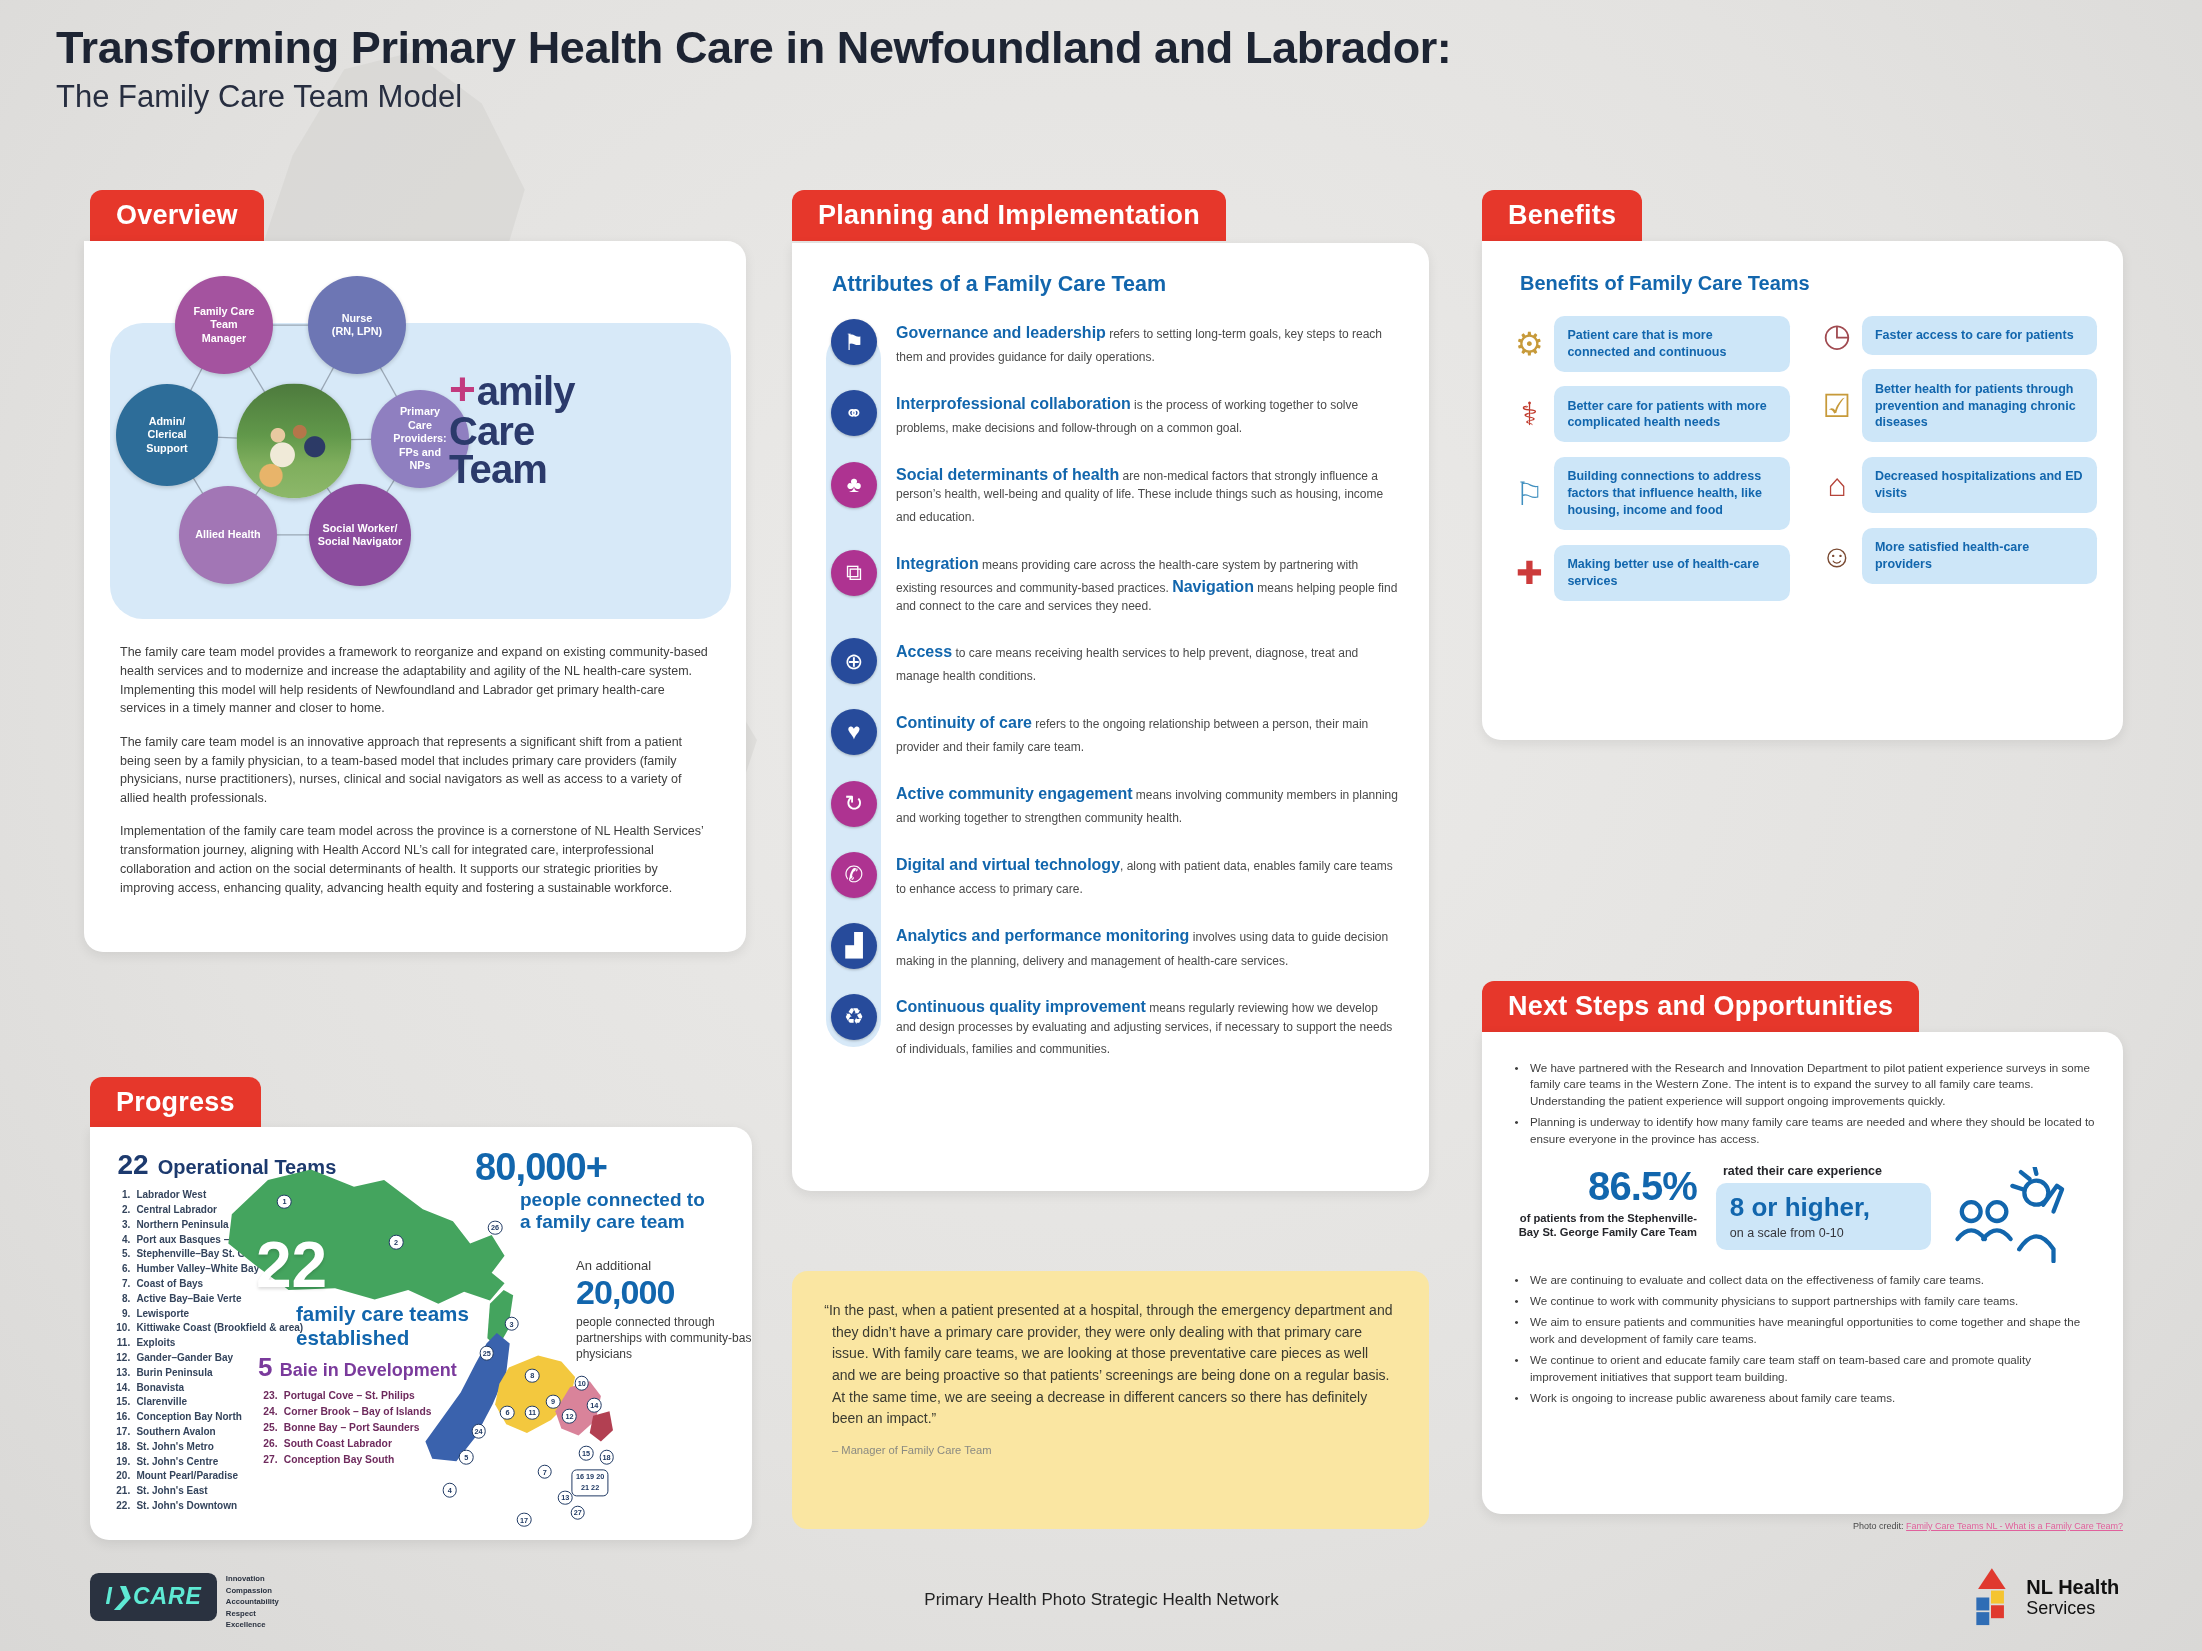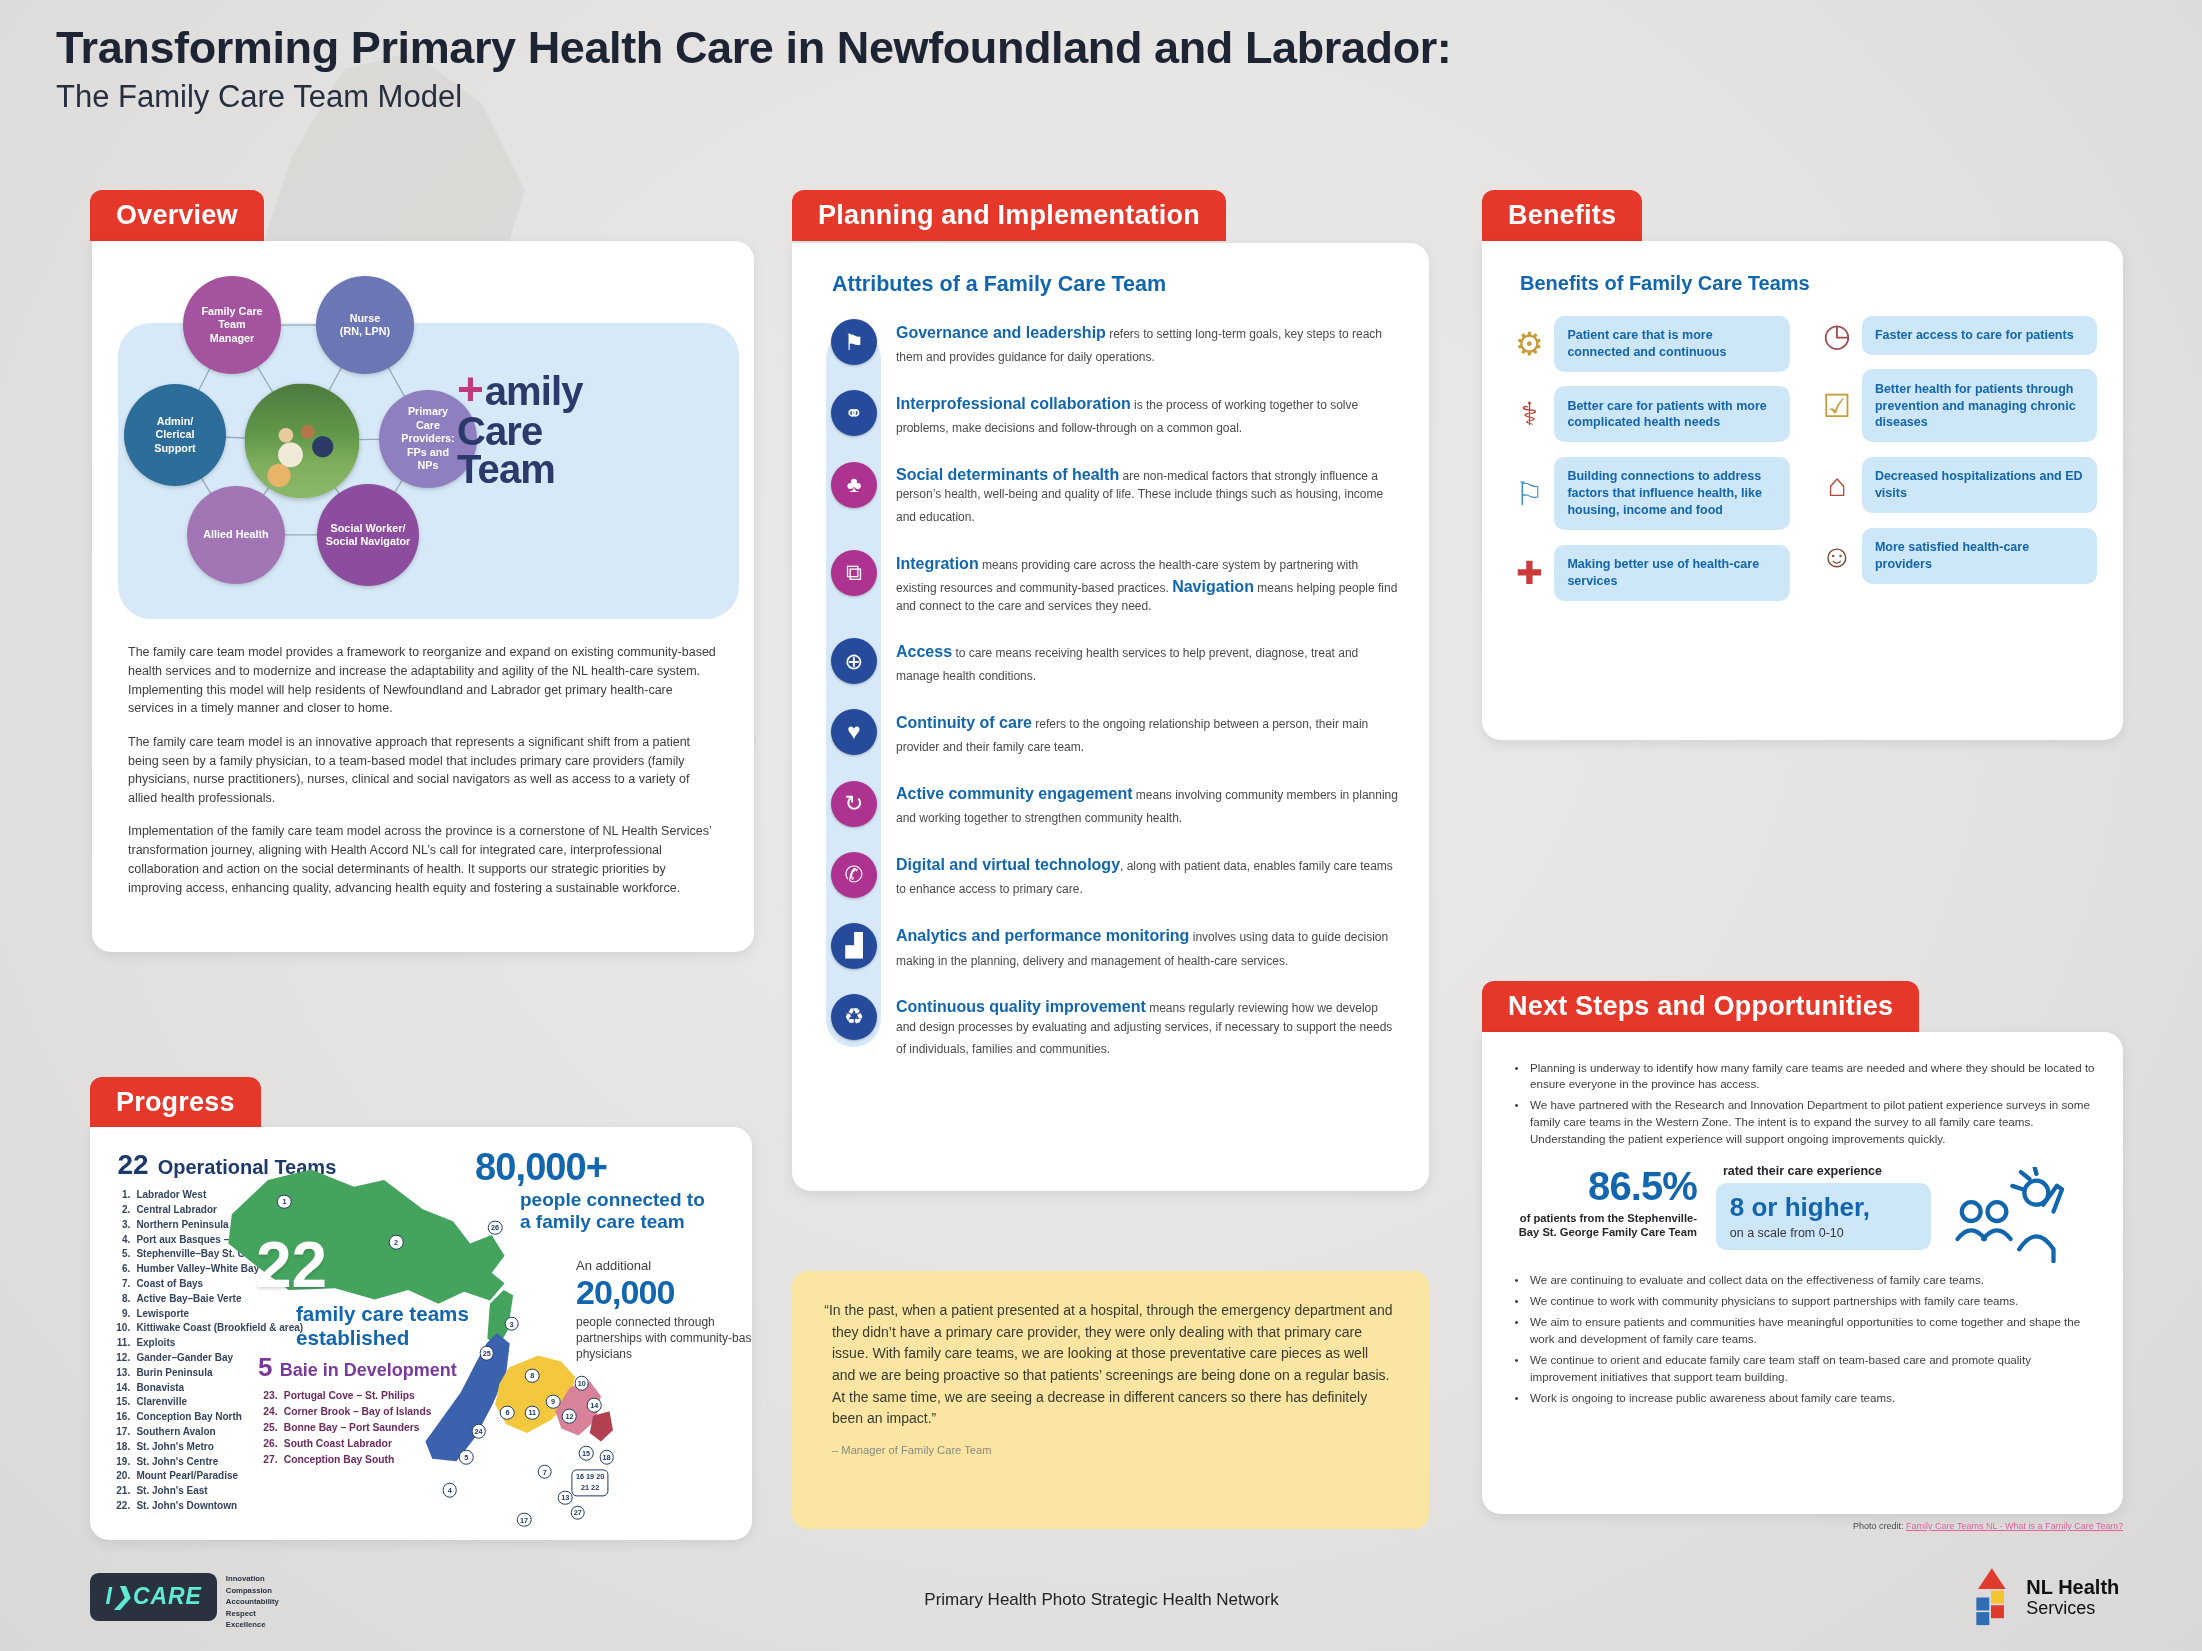--- a/index.html
+++ b/index.html
@@ -153,21 +153,21 @@
 
   <svg class="watermark" width="774" height="946" style="left:155px; top:52px;" viewBox="0 0 900 1100">
     <path d="M220,20 L300,0 L380,60 L430,160 L400,260 L300,300 L340,420 L310,560 L250,640 L160,600 L120,460 L180,320 L120,240 L160,120 Z" fill="#d3d2cf"></path>
     <path d="M480,700 L560,660 L640,700 L700,800 L660,920 L560,980 L470,930 L440,810 Z" fill="#d6d5d2"></path>
   </svg>
 
   <div class="title">Transforming Primary Health Care in Newfoundland and Labrador:</div>
   <div class="subtitle">The Family Care Team Model</div>
 
   <div class="tab" style="left:90px; top:190px;">Overview</div>
-  <div class="card" style="left:92px; top:241px; width:662px; height:711px;">
+  <div class="card" style="left:84px; top:241px; width:662px; height:711px;">
     <div class="diagram">
       <svg class="links-svg" width="662" height="397" viewBox="0 0 770 462">
         <g stroke="#9aa7b5" stroke-width="1.5" fill="none">
           <line x1="163" y1="98" x2="317" y2="98"></line>
           <line x1="317" y1="98" x2="391" y2="230"></line>
           <line x1="391" y1="230" x2="321" y2="342"></line>
           <line x1="321" y1="342" x2="167" y2="342"></line>
           <line x1="167" y1="342" x2="97" y2="226"></line>
           <line x1="97" y1="226" x2="163" y2="98"></line>
           <line x1="163" y1="98" x2="244" y2="232"></line>
@@ -449,22 +449,22 @@
             <div class="ben-box">More satisfied health-care providers</div>
           </div>
         </div>
     </div>
   </div>
 
   <div class="tab" style="left:1482px; top:981px;">Next Steps and Opportunities</div>
   <div class="card" style="left:1482px; top:1032px; width:641px; height:482px; padding-top:27.5px;">
     <ul class="ns-bullets">
 
-    <li>Planning is underway to identify how many family care teams are needed and where they should be located to ensure everyone in the province has access.</li>
-        <li>We have partnered with the Research and Innovation Department to pilot patient experience surveys in some family care teams in the Western Zone. The intent is to expand the survey to all family care teams. Understanding the patient experience will support ongoing improvements quickly.</li>
+    <li>We have partnered with the Research and Innovation Department to pilot patient experience surveys in some family care teams in the Western Zone. The intent is to expand the survey to all family care teams. Understanding the patient experience will support ongoing improvements quickly.</li>
+        <li>Planning is underway to identify how many family care teams are needed and where they should be located to ensure everyone in the province has access.</li>
       </ul>
     <div class="ns-stat">
       <div class="ns-stat-left">
         <div class="ns-val">86.5%</div>
         <div class="ns-src">of patients from the Stephenville-Bay St. George Family Care Team</div>
       </div>
       <div class="ns-stat-mid">
         <div class="ns-rated">rated their care experience</div>
         <div class="ns-rating-box">
           <div class="ns-rating">8 or higher,</div>

